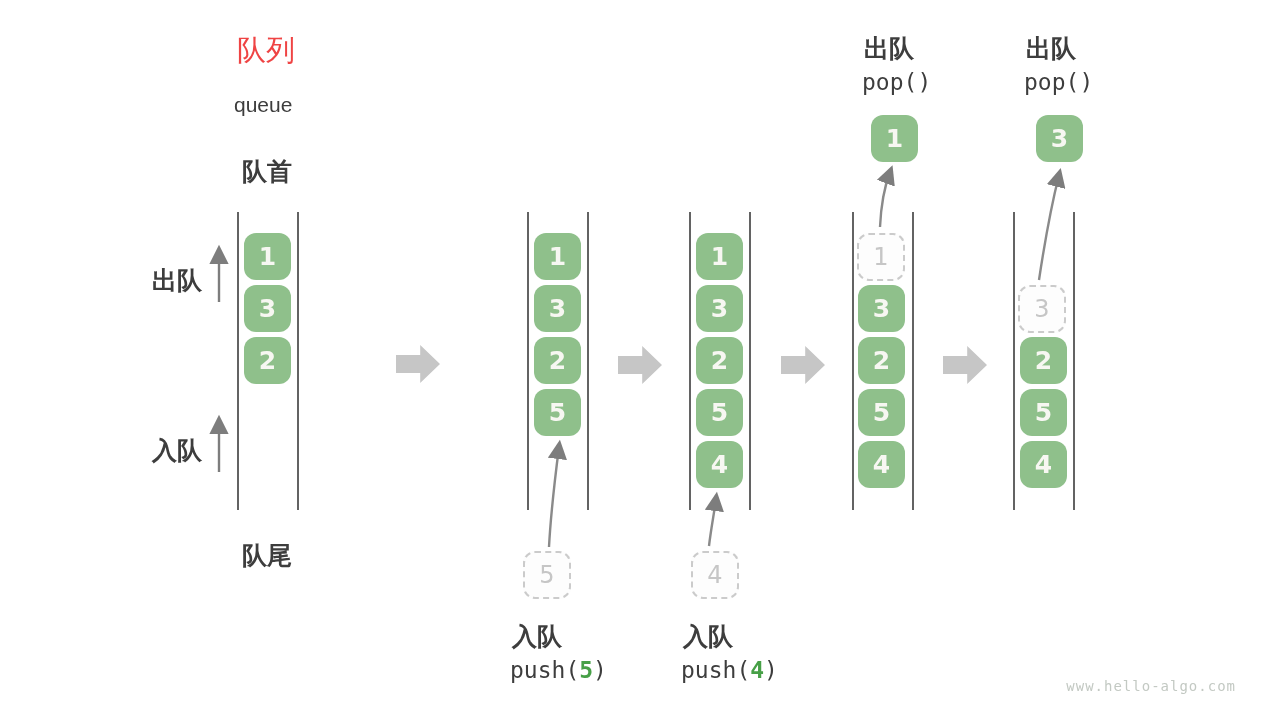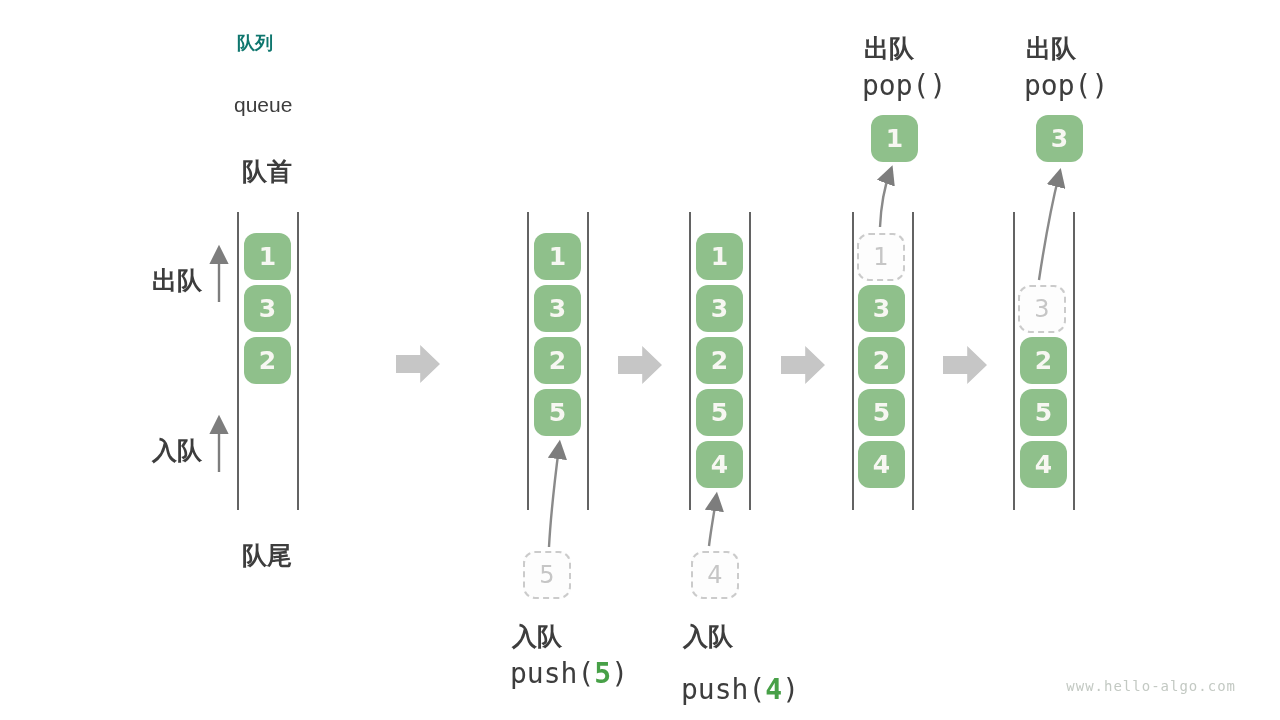--- a/index.html
+++ b/index.html
@@ -1,25 +1,25 @@
 <!DOCTYPE html>
 <html><head>
 <meta charset="utf-8">
 <style>
   html,body { margin:0; padding:0; background:#fff; }
   .canvas {
     position:relative; width:1280px; height:720px; background:#ffffff;
     overflow:hidden; font-family:"Liberation Sans", sans-serif;
   }
   .abs { position:absolute; }
-  .title-zh { font-size:18px; font-weight:700; color:#0f766e; }
+  .title-zh { font-size:29px; font-weight:400; color:#ef4444; }
   .title-en { font-size:21px; color:#3D3D3D; }
   .zh { font-size:25px; font-weight:700; color:#3D3D3D; white-space:nowrap; }
   .zh-big { font-size:25px; font-weight:700; color:#3D3D3D; white-space:nowrap; }
-  .code { font-family:"DejaVu Sans Mono", monospace; font-size:28px; color:#3D3D3D; white-space:nowrap; }
+  .code { font-family:"DejaVu Sans Mono", monospace; font-size:23px; color:#3D3D3D; white-space:nowrap; }
   .arg { color:#47A047; font-weight:bold; }
   .vline { position:absolute; width:2px; background:#636363; top:212px; height:298px; }
   .cell {
     position:absolute; width:47px; height:47px; border-radius:12px;
     background:#8FC08B; color:#F7F7F2; display:flex; align-items:center; justify-content:center;
     font-size:25px; font-weight:bold; font-family:"DejaVu Sans", sans-serif;
   }
   .ghost {
     position:absolute; width:44px; height:44px; border:2px dashed #CBCBCB; border-radius:12px;
     background:#FDFDFD; color:#C6C6C6; display:flex; align-items:center; justify-content:center;
@@ -70,21 +70,21 @@
 
   <div class="vline" style="left:689px;"></div>
   <div class="vline" style="left:749px;"></div>
   <div class="cell" style="left:696px; top:233px;">1</div>
   <div class="cell" style="left:696px; top:285px;">3</div>
   <div class="cell" style="left:696px; top:337px;">2</div>
   <div class="cell" style="left:696px; top:389px;">5</div>
   <div class="cell" style="left:696px; top:441px;">4</div>
   <div class="ghost" style="left:691px; top:551px;">4</div>
   <div class="abs zh" style="left:683px; top:620px;">入队</div>
-  <div class="abs code" style="left:681px; top:657px;margin-top:16px;"><span>push(</span><span class="arg">4</span><span>)</span></div>
+  <div class="abs code" style="left:681px; top:657px;"><span>push(</span><span class="arg">4</span><span>)</span></div>
 
   <div class="block-arrow" style="left:781px; top:346px;"></div>
 
   <div class="vline" style="left:852px;"></div>
   <div class="vline" style="left:912px;"></div>
   <div class="abs zh" style="left:864px; top:32px;">出队</div>
   <div class="abs code" style="left:862px; top:69px;">pop()</div>
   <div class="cell" style="left:871px; top:115px;">1</div>
   <div class="ghost" style="left:857px; top:233px;">1</div>
   <div class="cell" style="left:858px; top:285px;">3</div>

